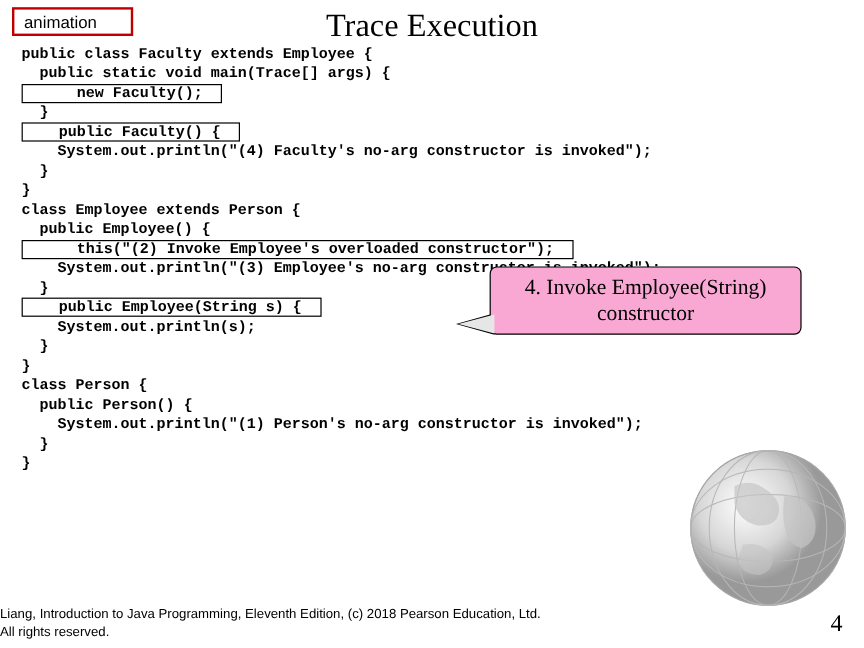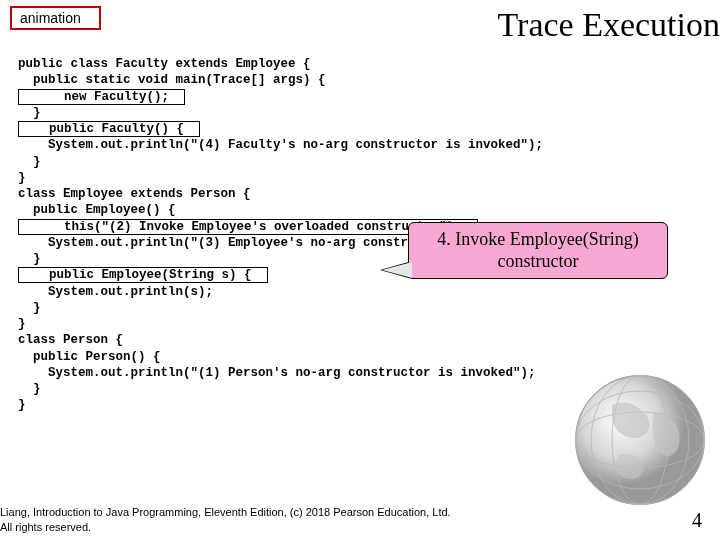--- a/index.html
+++ b/index.html
@@ -9,31 +9,30 @@
     background: #fff;
     font-family: "Times New Roman", serif;
     position: relative;
     overflow: hidden;
   }
   .animation-box {
     position: absolute;
     top: 6px;
     left: 10px;
     border: 2px solid #c00000;
-    padding: 2px 18px 2px 8px;
+    padding: 2px 28px 2px 8px;
     font-family: Arial, sans-serif;
     font-size: 14px;
     color: #000;
   }
   .title {
-    text-align: right;
-    font-size: 34px;
+    text-align: center;
+    font-size: 27px;
     font-weight: normal;
     margin-top: 6px;
-    margin-bottom: 12px;
   }
   .code {
     font-family: "Courier New", monospace;
     font-size: 12.5px;
     font-weight: bold;
     line-height: 1.3;
     white-space: pre;
     padding-left: 18px;
   }
   .hl {

